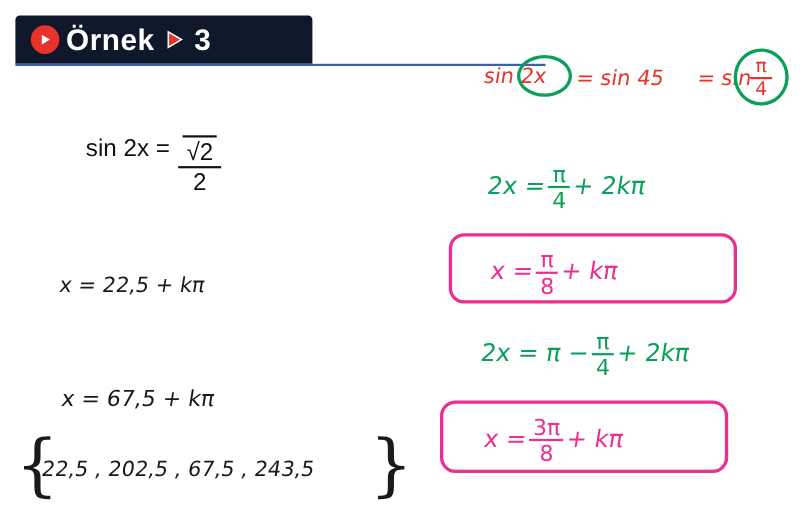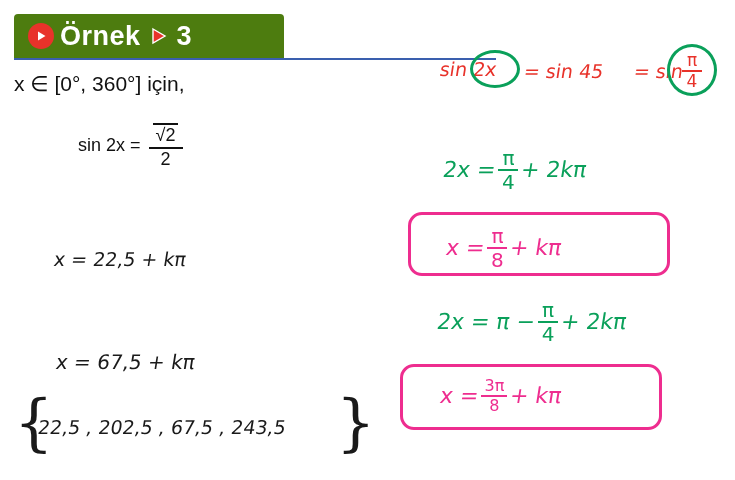--- a/index.html
+++ b/index.html
@@ -21,21 +21,21 @@
     background: #ffffff;
   }
 
   
   .banner {
     position: absolute;
     left: 14px;
     top: 14px;
     width: 270px;
     height: 44px;
-    background: #4d7c0f;
+    background: #0f172a;
     border-radius: 4px 4px 0 0;
     display: flex;
     align-items: center;
     padding-left: 14px;
     box-sizing: border-box;
   }
   .banner-circle {
     width: 26px;
     height: 26px;
     border-radius: 50%;
@@ -81,24 +81,24 @@
     top: 72px;
     font-size: 21px;
     color: #111111;
     white-space: nowrap;
   }
 
   .eq-block {
     position: absolute;
     left: 78px;
     top: 122px;
-    font-size: 18px;
+    font-size: 22px;
     color: #111111;
     display: flex;
-    align-items: center;
+    align-items: flex-start;
   }
   .eq-lhs { margin-right: 8px; white-space: nowrap; }
   .frac {
     display: inline-flex;
     flex-direction: column;
     align-items: center;
     line-height: 1.05;
   }
   .frac .num { padding: 0 4px 1px 4px; }
   .frac .bar {
@@ -191,21 +191,20 @@
     <div class="banner-title">Örnek</div>
     <div class="banner-arrow">
       <svg width="16" height="18" viewBox="0 0 16 18" aria-hidden="true">
         <polygon points="2,2 14,9 2,16" fill="#e8322a" stroke="#ffffff" stroke-width="1.4"></polygon>
       </svg>
     </div>
     <div class="banner-num">3</div>
   </div>
   <div class="banner-rule"></div>
 
-  <div class="q-line1">x ∈ [0°, 360°] için,</div>
 
   <div class="eq-block">
     <span class="eq-lhs">sin 2x =</span>
     <span class="frac">
       <span class="num sqrt">
         <span class="radicand">√2</span>
       </span>
       <span class="bar"></span>
       <span class="den">2</span>
     </span>
@@ -259,21 +258,21 @@
       <span class="n">π</span>
       <span class="b"></span>
       <span class="d">4</span>
     </span>
     <span class="skew">+ 2kπ</span>
   </div>
 
   <div class="pink-box" style="left:400px; top:364px; width:262px; height:66px;"></div>
   <div class="hand hand-pink" style="left:440px; top:378px; font-size:22px; display:flex; align-items:center;">
     <span class="skew">x =</span>
-    <span class="hw-frac pink" style="font-size:16px;">
+    <span class="hw-frac pink" style="font-size:20px;">
       <span class="n">3π</span>
       <span class="b"></span>
       <span class="d">8</span>
     </span>
     <span class="skew">+ kπ</span>
   </div>
 
   <div class="hand hand-black" style="left:54px; top:250px; font-size:19px;">
     <span class="skew">x = 22,5 + kπ</span>
   </div>

